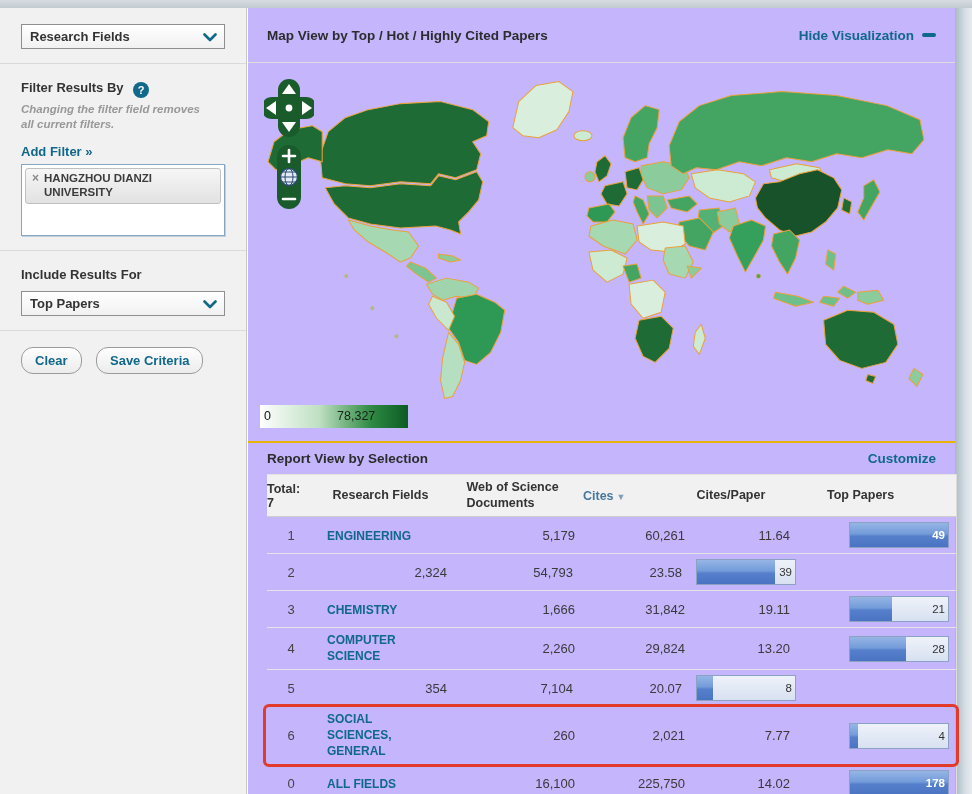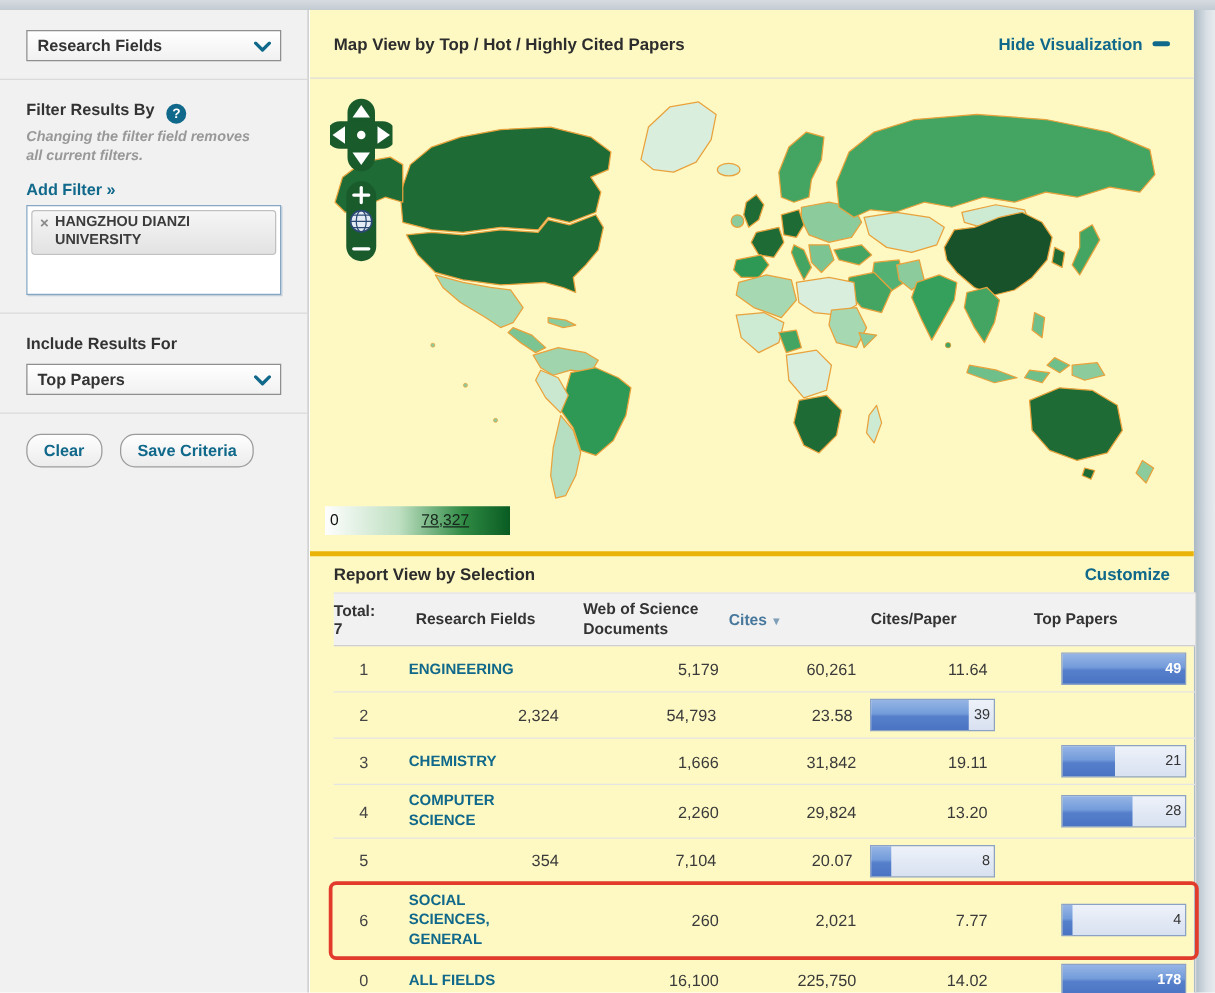--- a/index.html
+++ b/index.html
@@ -32,39 +32,39 @@
   .chip { background:linear-gradient(#f6f6f6,#e2e2e2); border:1px solid #c0c0c0;
             border-radius:3px; padding:2px 6px 3px 6px; font-size:11.5px; font-weight:bold;
             color:#3c3c3c; line-height:1.25; display:flex; gap:5px; }
   .chip .x { color:#8a8a8a; font-weight:bold; cursor:pointer; font-size:12px; line-height:1.2; }
   .btn-row { padding:16px 0 0 21px; }
   .btn { display:inline-block; border:1px solid #9b9b9b; border-radius:12px;
          background:linear-gradient(#fefefe,#ececec); color:#10688a; font-size:13px;
          font-weight:bold; padding:5px 13px; margin-right:10px; cursor:pointer; }
 
   
-  .main { position:absolute; left:248px; top:8px; width:707px; height:786px; background:#fef9c3; }
+  .main { position:absolute; left:248px; top:8px; width:707px; height:786px; background:#c4b5fd; }
   .panel-head { height:55px; display:flex; align-items:center; padding:0 19px;
                 border-bottom:1px solid #dcdcdc; }
   .panel-title { flex:1; font-size:13.5px; font-weight:bold; color:#2d2d2d; }
   .teal-link { color:#10688a; font-size:13.5px; font-weight:bold; text-decoration:none; cursor:pointer; }
   .minus-ic { display:inline-block; width:14px; height:4px; background:#10688a;
               border-radius:2px; margin-left:8px; vertical-align:2px; cursor:pointer; }
 
   .map-area { position:relative; height:378px; }
   .map-svg { position:absolute; left:2px; top:6px; }
   .map-controls { position:absolute; left:16px; top:14px; }
   .legend { position:absolute; left:12px; top:342px; width:148px; height:23px;
             background:linear-gradient(90deg,#fefefe,#bfe0c2 40%,#2f8a44 75%,#0a5c22); }
   .legend .lg-min { position:absolute; left:4px; top:0; line-height:23px; font-size:12.5px; color:#111; }
   .legend .lg-max { position:absolute; left:65%; transform:translateX(-50%); top:0;
-            line-height:23px; font-size:12.5px; color:#15241a;text-decoration:underline; }
+            line-height:23px; font-size:12.5px; color:#15241a; }
 
   .report-head { height:33px; display:flex; align-items:center; padding:0 19px;
-                 border-top:4px solid #eab308; }
+                 border-top:2px solid #eab308; }
   .report-title { flex:1; font-size:13.5px; font-weight:bold; color:#2d2d2d; }
 
   .tbl { margin-left:19px; width:690px; border-right:1px solid #dcdcdc; }
   .thead, .trow { display:grid; grid-template-columns:48px 140px 128px 112px 108px 1fr;
                   align-items:center; }
   .thead { background:#f1f1f1; border-top:1px solid #e3e3e3; border-bottom:1px solid #cfcfcf;
            padding:5px 0; min-height:38px; font-size:12.5px; font-weight:bold; color:#333; }
   .th { text-align:left; cursor:pointer; }
   .th .wrap { display:block; max-width:105px; margin:0 auto; line-height:1.25; }
   .th-cites { color:#47789c; }

